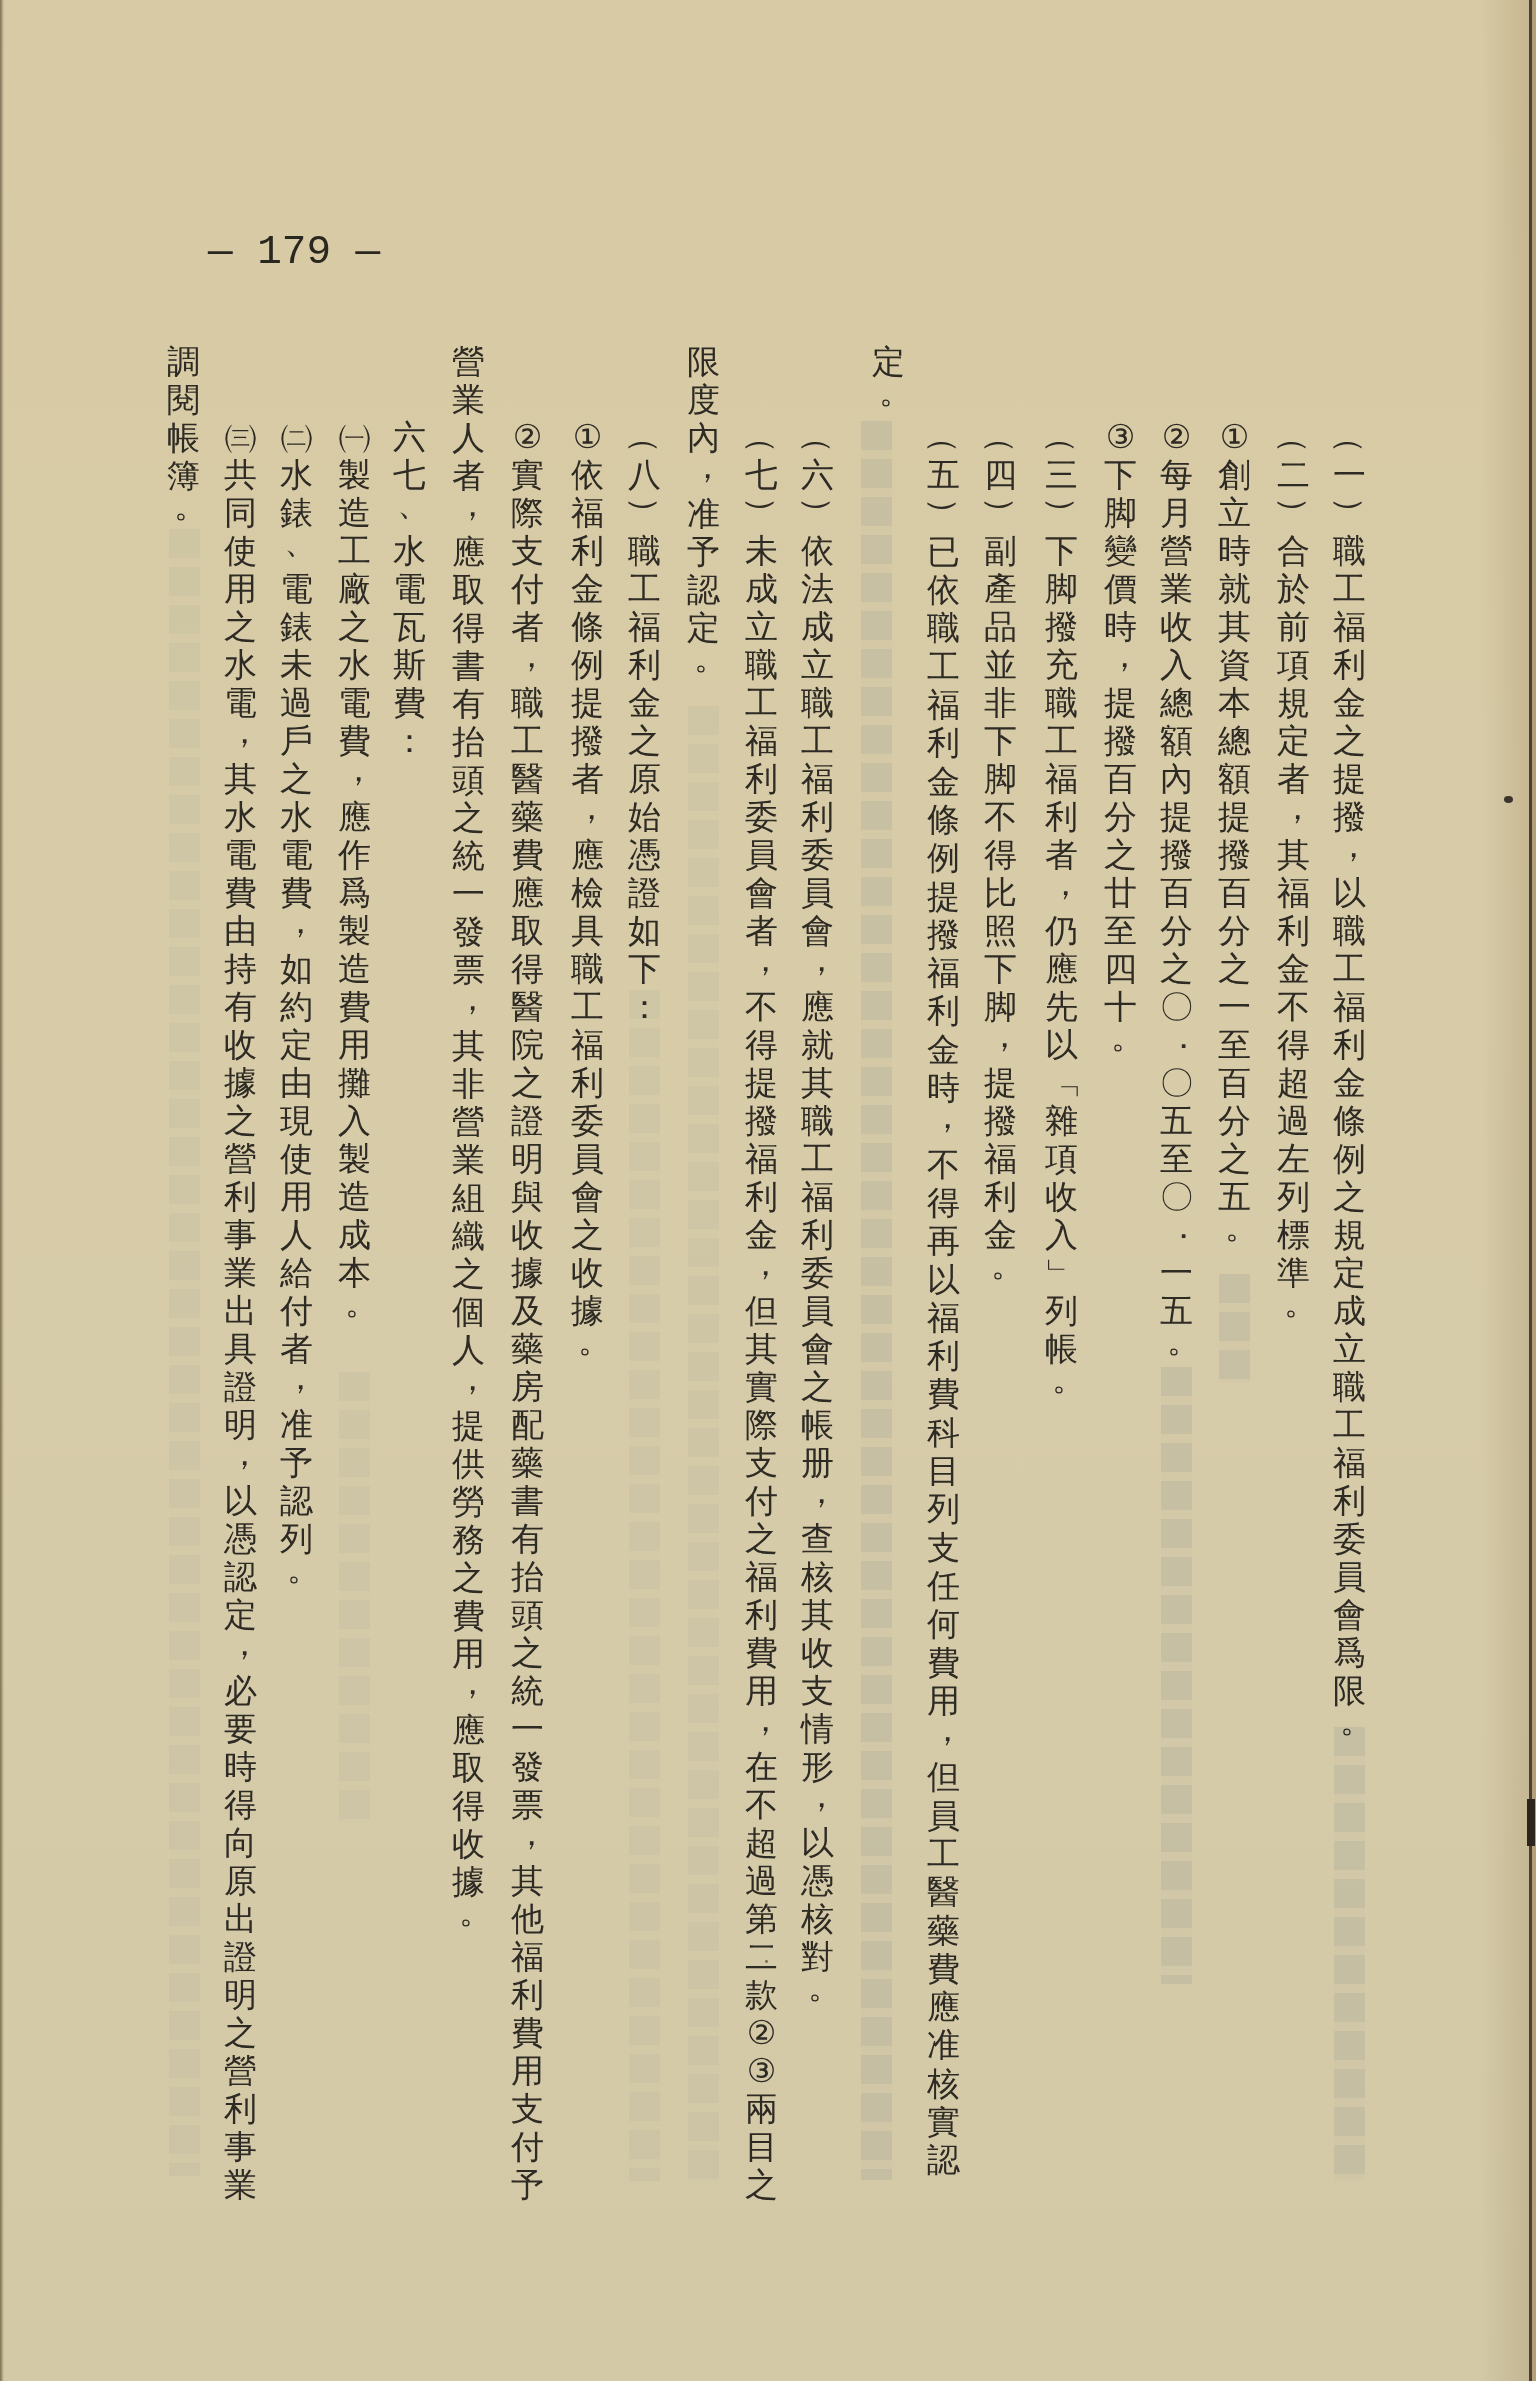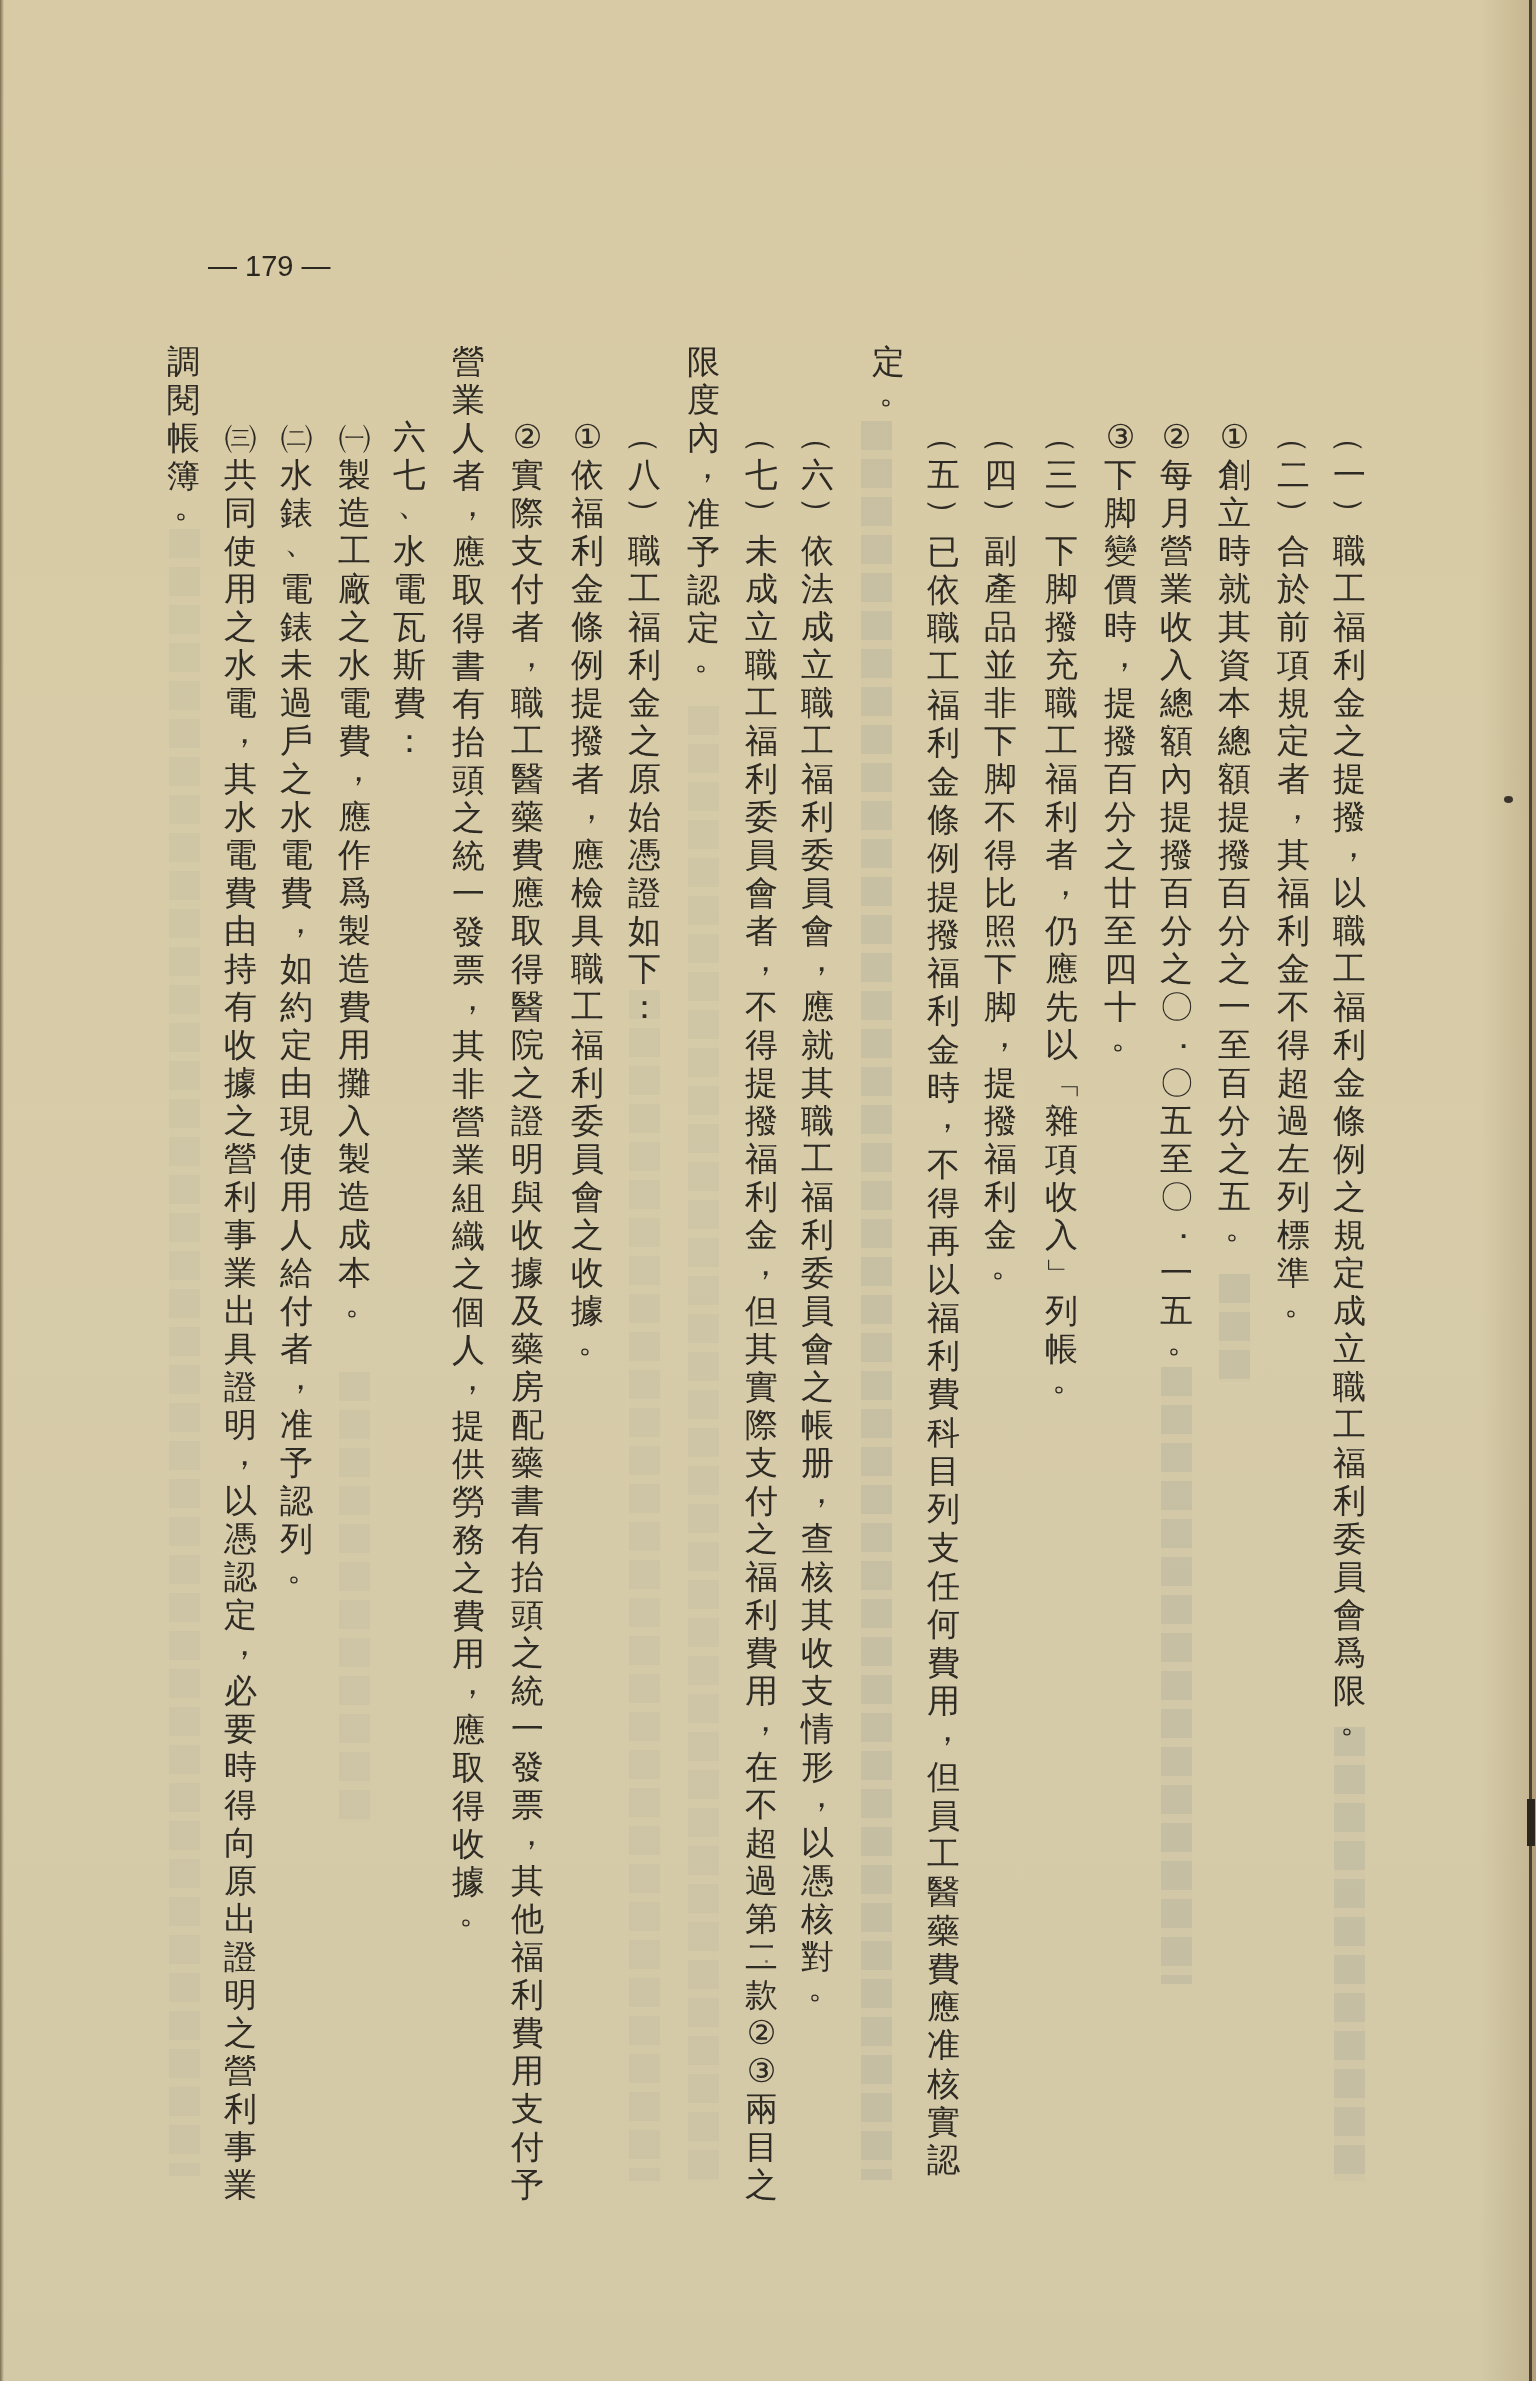--- a/index.html
+++ b/index.html
@@ -22,22 +22,22 @@
     .ghost {
       position: absolute; width: 31px;
       background: repeating-linear-gradient(180deg,
         rgba(118,132,136,0.16) 0px, rgba(118,132,136,0.16) 29px,
         rgba(118,132,136,0.03) 29px, rgba(118,132,136,0.03) 38px);
       filter: blur(0.7px);
     }
     .ghost.faint { opacity: 0.55; }
 
     .page-number {
-      position: absolute; left: 208px; top: 252px;
-      font-family: Liberation Sans, sans-serif; font-size: 29px; line-height: 1;
+      position: absolute; left: 208px; top: 232px;
+      font-family: Liberation Mono, monospace; font-size: 41px; line-height: 1;
       white-space: pre; color: #2a2620;
     }
 
     .vcol { position: absolute; top: 343px; width: 39px; display: flex; flex-direction: column; }
     .vcol.indent { padding-top: 75px; }
     .vcol.justify { height: 1837px; box-sizing: border-box; justify-content: space-between; }
     .ch {
       display: block; flex: none; width: 39px; height: 38px; line-height: 38px;
       font-size: 33px; text-align: center; color: #2e2a24;
     }

